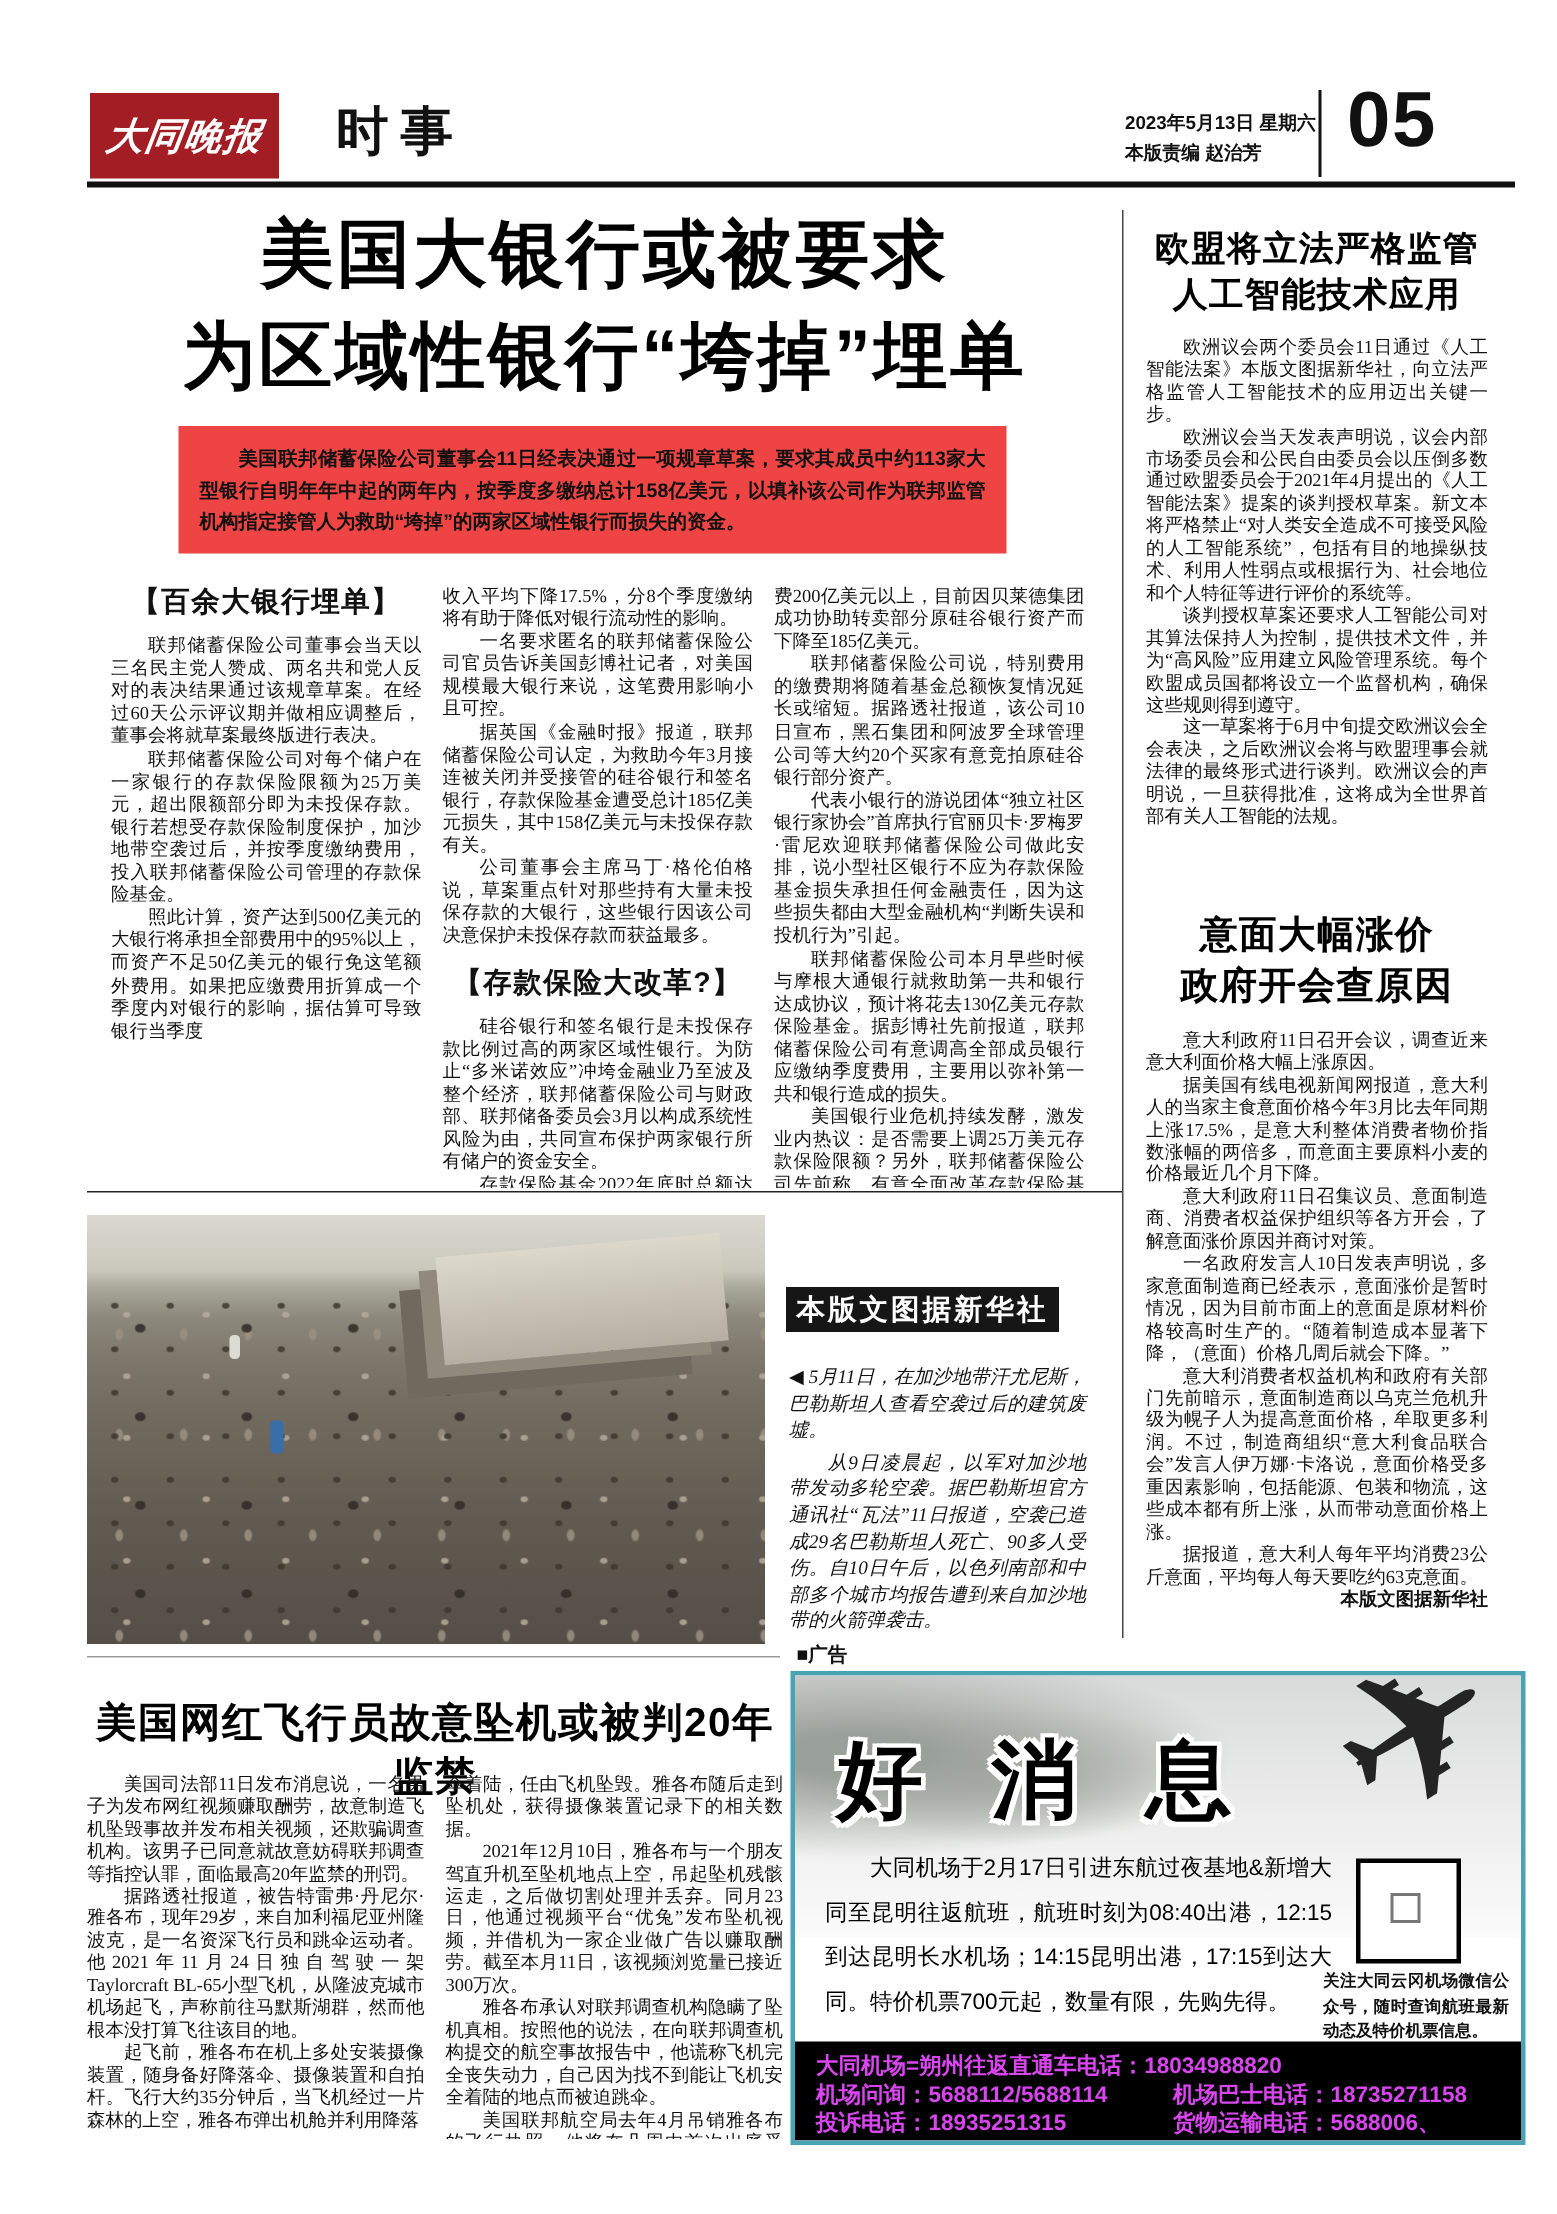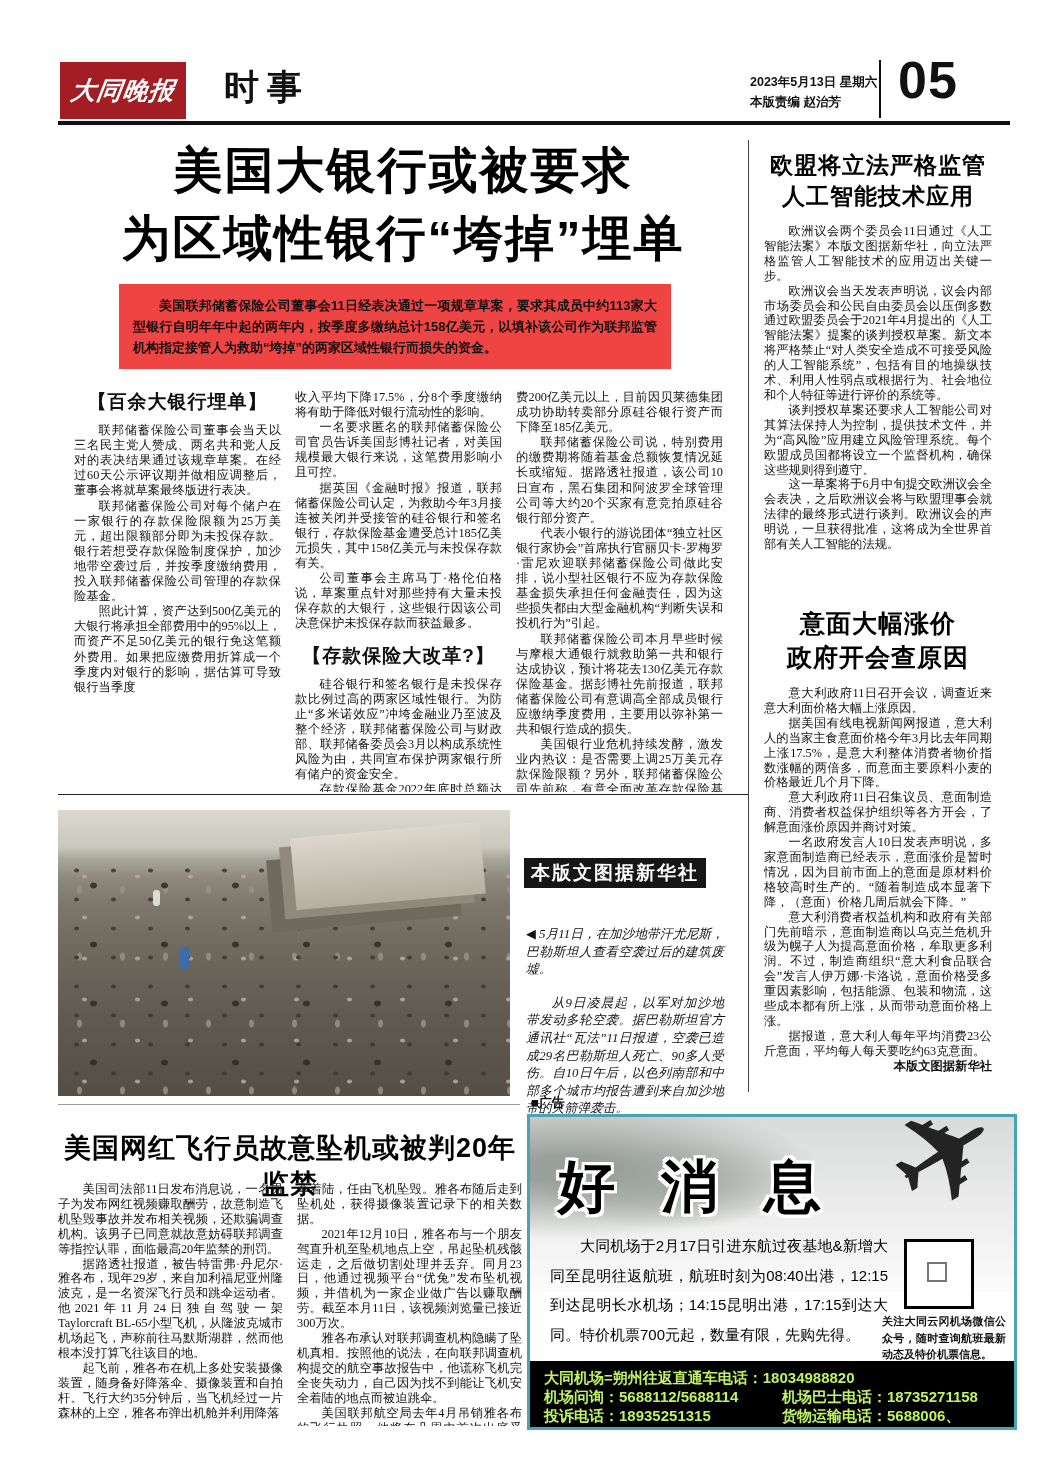--- a/index.html
+++ b/index.html
@@ -57,21 +57,21 @@
   .photo .slab{position:absolute;right:6%;top:7%;width:42%;height:25%;
      background:linear-gradient(#dcd8cc,#b4afa1);transform:rotate(-5deg);
      box-shadow:-12px 8px 0 #8f8a7c, -26px 20px 0 #6f695e;}
   .photo .fig1{position:absolute;left:27%;top:48%;width:9px;height:22px;background:#3a6ea8;border-radius:3px;}
   .photo .fig2{position:absolute;left:21%;top:28%;width:7px;height:16px;background:#dddbd2;border-radius:3px;}
   .capbar{left:524px;top:858px;width:182px;height:30px;background:#161616;color:#fff;
           display:flex;align-items:center;justify-content:center;font-weight:bold;
           font-size:19px;letter-spacing:2px;}
   .caption{left:526px;top:910px;width:198px;font-style:italic;font-size:12.8px;
            line-height:17.6px;text-align:justify;}
-  .caption p{margin:16px 0 4px;text-indent:2em;}
+  .caption p{margin:0 0 4px;text-indent:2em;}
   .caption p.first{text-indent:0;}
   .hrule3{left:58px;top:1104px;width:462px;height:1px;background:#999;}
 
   
   .pheadline{left:58px;top:1130px;width:464px;text-align:center;font-weight:900;
              font-size:27px;letter-spacing:1px;color:#000;}
   .pcols{left:58px;top:1182px;width:464px;height:244px;display:flex;gap:14px;overflow:hidden;}
   .pcol{width:225px;font-size:12.3px;line-height:14.9px;text-align:justify;}
   .pcol p{margin:0;text-indent:2em;}
   .pcol p.cont{text-indent:0;}
@@ -94,21 +94,21 @@
           line-height:29.5px;text-align:justify;text-indent:2em;color:#000;}
   .qr{position:absolute;right:40px;top:122px;width:64px;height:64px;border:3px solid #000;
       background-color:#fff;
       background-image:repeating-linear-gradient(0deg,#000 0 4px,transparent 4px 9px),
                        repeating-linear-gradient(90deg,#000 0 4px,transparent 4px 10px);
       background-blend-mode:lighten;}
   .qr::after{content:"";position:absolute;left:20px;top:20px;width:20px;height:20px;
       background:#fff;border:2px solid #777;box-sizing:border-box;}
   .qrcaption{position:absolute;right:8px;top:196px;width:124px;font-size:11px;
              font-weight:bold;line-height:16.5px;text-align:justify;}
-  .adcontact{position:absolute;left:0;right:0;bottom:0;height:66px;background:#000;color:#bef264;
+  .adcontact{position:absolute;left:0;right:0;bottom:0;height:66px;background:#000;color:#d946ef;
              font-weight:bold;font-size:15px;padding:7px 14px 0;box-sizing:border-box;line-height:19px;}
   .adrow{display:flex;}
   .adrow .lcell{flex:0 0 238px;}
 </style>
 </head>
 <body>
 
 <div class="page">
 
   <div class="abs logo">

